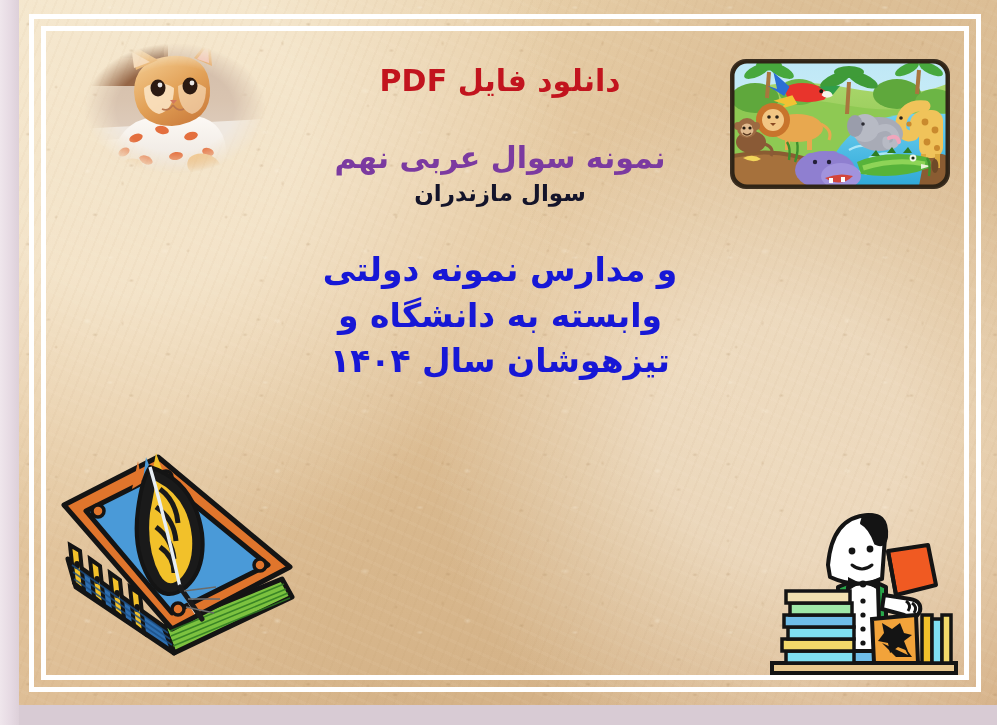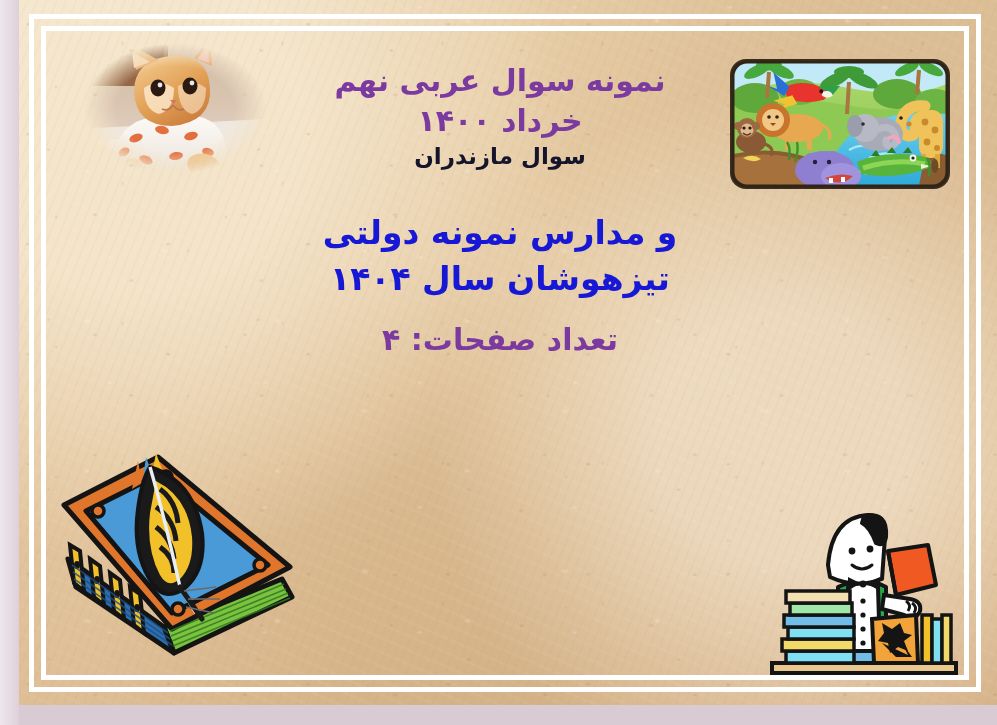--- a/index.html
+++ b/index.html
@@ -454,30 +454,30 @@
       </g>
 
       <path d="M108 116 L152 112 L154 160 L110 160 Z" fill="#f2a33a" stroke="#141414" stroke-width="4"></path>
       <path d="M118 120 l10 6 8 -6 4 10 8 2 -8 6 4 10 -10 -4 -8 6 -2 -10 -10 -2 6 -8 Z" fill="#141414"></path>
       <path d="M118 140 L144 152 L138 140 L148 154 L132 154 Z" fill="#141414"></path>
     </svg>
   </div>
 
   <div id="text-stack">
 
+    <div class="ln download-line">دانلود فایل PDF</div>
 
     <div class="purple-block">
       <div class="ln">نمونه سوال عربی نهم</div>
-      <div class="ln">خرداد ۱۴۰۰</div>
     </div>
 
     <div class="ln province-line">سوال مازندران</div>
 
 
     <div class="blue-block">
       <div class="ln">و مدارس نمونه دولتی</div>
+      <div class="ln">وابسته به دانشگاه و</div>
       <div class="ln">تیزهوشان سال ۱۴۰۴</div>
     </div>
 
-    <div class="ln pages-line">تعداد صفحات: ۴</div>
   </div>
 
 </div>
 
 </body></html>

